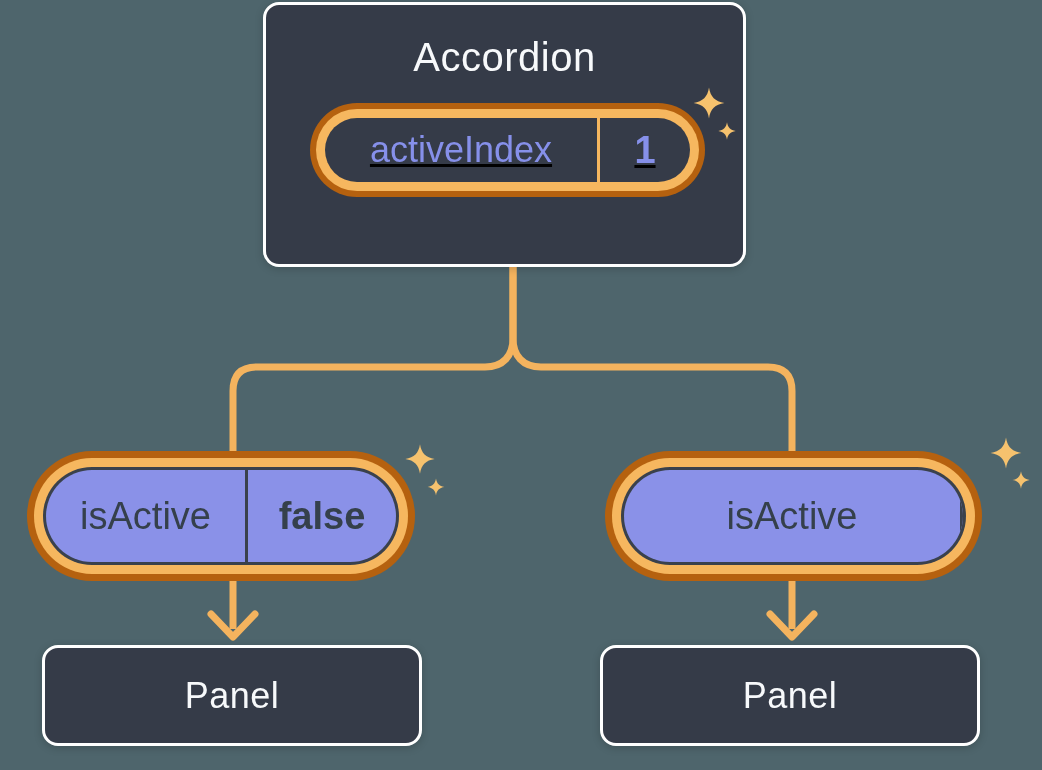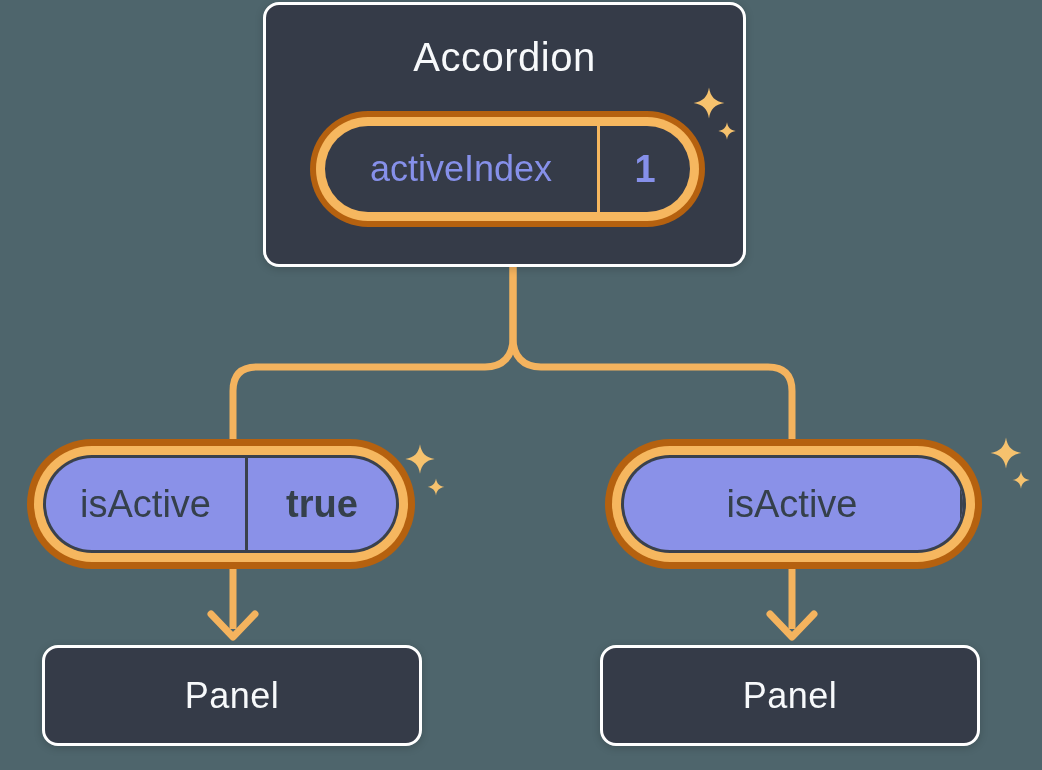--- a/index.html
+++ b/index.html
@@ -32,30 +32,30 @@
     width:380px;height:101px;top:645px;}
   .panel-left{left:42px;}
   .panel-right{left:600px;}
   .panel-label{font-size:36px;color:var(--text-light,#F7F9FB);letter-spacing:0.5px;}
 
   
   .pill-outer{height:100%;box-sizing:border-box;background:var(--ring-outer,#B5610F);
     border-radius:999px;padding:6px;}
   .pill-inner{height:100%;box-sizing:border-box;background:var(--ring-inner,#F6B75F);
     border-radius:999px;padding:9px;}
-  .state-pill{left:310px;top:111px;width:395px;height:116px;}
+  .state-pill{left:310px;top:103px;width:395px;height:94px;text-decoration:underline;}
   .state-core{height:100%;box-sizing:border-box;background:var(--node-fill,#353B48);
     border-radius:999px;display:flex;align-items:stretch;overflow:hidden;}
   .state-name{flex:1;display:flex;align-items:center;justify-content:center;
     font-size:36px;color:var(--text-purple,#8690EA);}
   .state-divider{width:3px;background:var(--ring-inner,#F6B75F);}
   .state-value{width:90px;display:flex;align-items:center;justify-content:center;
     font-size:38px;font-weight:700;color:var(--text-purple,#8690EA);}
 
-  .prop-pill{top:439px;height:130px;}
+  .prop-pill{top:451px;height:130px;}
   .prop-pill .pill-outer{padding:7px;}
   .prop-border{height:100%;box-sizing:border-box;background:var(--pill-outline,#3A414C);
     border-radius:999px;padding:3px;}
   .prop-core{height:100%;box-sizing:border-box;background:var(--pill-purple,#8A91E8);
     border-radius:999px;display:flex;align-items:stretch;overflow:hidden;}
   .prop-name{flex:1;display:flex;align-items:center;justify-content:center;
     font-size:38px;color:var(--text-dark,#35404B);}
   .prop-divider{width:3px;background:var(--pill-outline,#3A414C);}
   .prop-value{display:flex;align-items:center;justify-content:center;
     font-size:38px;font-weight:700;color:var(--text-dark,#35404B);}
@@ -95,21 +95,21 @@
     </div>
   </div>
 
   <div class="node prop-pill prop-pill-left">
     <div class="pill-outer">
       <div class="pill-inner">
         <div class="prop-border">
           <div class="prop-core">
             <div class="prop-name">isActive</div>
             <div class="prop-divider"></div>
-            <div class="prop-value">true</div>
+            <div class="prop-value">false</div>
           </div>
         </div>
       </div>
     </div>
   </div>
 
   <div class="node prop-pill prop-pill-right">
     <div class="pill-outer">
       <div class="pill-inner">
         <div class="prop-border">

